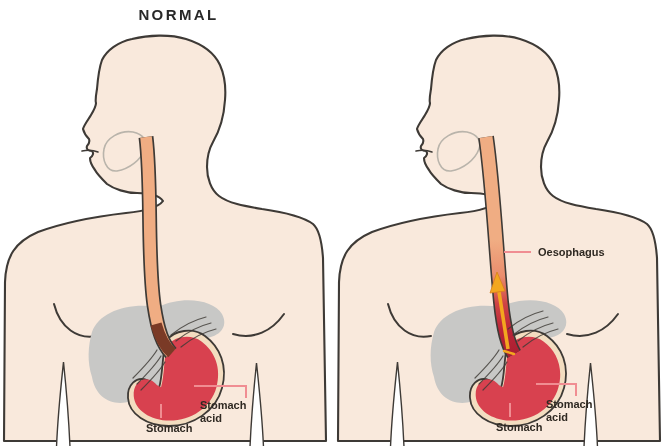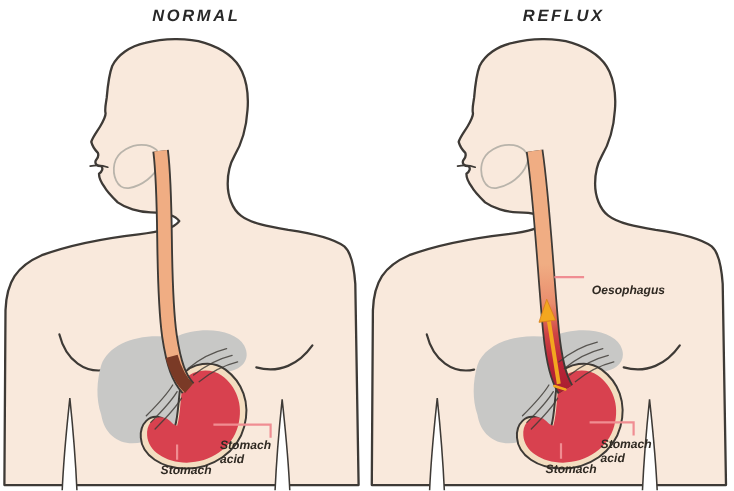--- a/index.html
+++ b/index.html
@@ -2,21 +2,21 @@
 <html style="--background: #ffffff; --skin: #f9e9dc; --outline: #3e3a36; --mouth-outline: #b9b4ab; --esophagus: #f0ad83; --sphincter-brown: #7a3a26; --stomach-red: #d8414f; --stomach-border: #f3ddc0; --acid-mid: #ea8d6d; --acid-red2: #cf4444; --acid-red: #bb2438; --acid-deep: #a81f30; --liver-gray: #c8c8c6; --leader-pink: #f08d92; --arrow-yellow: #f3a71f; --arrow-edge: #d9821a; --title-text: #282828; --label-text: #2f2922;"><head>
 <meta charset="utf-8">
 <style>
   html,body{margin:0;padding:0;}
   body{
     width:667px;height:446px;position:relative;overflow:hidden;
     background:var(--background,#fff);
     font-family:"Liberation Sans",sans-serif;
   }
   .stage{position:absolute;inset:0;}
-  .panel{position:absolute;top:0;width:333px;height:446px;font-style:italic;}
+  .panel{position:absolute;top:0;width:333px;height:446px;}
   .panel.left{left:0;}
   .panel.right{left:334px;}
   .panel svg{position:absolute;top:0;left:0;}
   .ttl{
     position:absolute;top:6px;left:24px;right:0;text-align:center;
     font-weight:700;font-size:15px;line-height:17px;letter-spacing:2.4px;
     color:var(--title-text,#282828);
   }
   .lbl{
     position:absolute;font-weight:700;font-size:11px;line-height:13px;
@@ -100,21 +100,20 @@
 
       <path class="leader" d="M194,386 L246,386 L246,398"></path>
       <path class="leader" d="M161,404 L161,418"></path>
     </svg>
 
     <div class="lbl" style="left:200px;top:399px;width:54px;">Stomach acid</div>
     <div class="lbl" style="left:146px;top:422px;width:52px;">Stomach</div>
   </section>
 
   <section class="panel right">
-    <div class="ttl">REFLUX</div>
 
     <svg width="333" height="446" viewBox="0 0 333 446">
       <defs>
         <linearGradient id="refluxGrad" gradientUnits="userSpaceOnUse" x1="0" y1="145" x2="0" y2="356">
           <stop class="grad-a" offset="0"></stop>
           <stop class="grad-a" offset="0.45"></stop>
           <stop class="grad-b" offset="0.62"></stop>
           <stop class="grad-c" offset="0.75"></stop>
           <stop class="grad-d" offset="0.88"></stop>
           <stop class="grad-e" offset="1"></stop>
@@ -163,18 +162,18 @@
         <path class="hatch" d="M133,378 C141,370 151,360 157,350"></path>
         <path class="hatch" d="M137,384 C145,376 155,366 161,356"></path>
         <path class="hatch" d="M141,390 C149,382 159,372 165,362"></path>
       </g>
 
       <path class="leader" d="M170,252 L197,252"></path>
       <path class="leader" d="M202,384 L242,384 L242,396"></path>
       <path class="leader" d="M176,403 L176,417"></path>
     </svg>
 
-    <div class="lbl" style="left:204px;top:246px;width:70px;text-align:left;margin-top:12px;">Oesophagus</div>
+    <div class="lbl" style="left:204px;top:246px;width:70px;text-align:left;">Oesophagus</div>
     <div class="lbl" style="left:212px;top:398px;width:54px;">Stomach acid</div>
     <div class="lbl" style="left:162px;top:421px;width:52px;">Stomach</div>
   </section>
 
 </div>
 
 </body></html>

